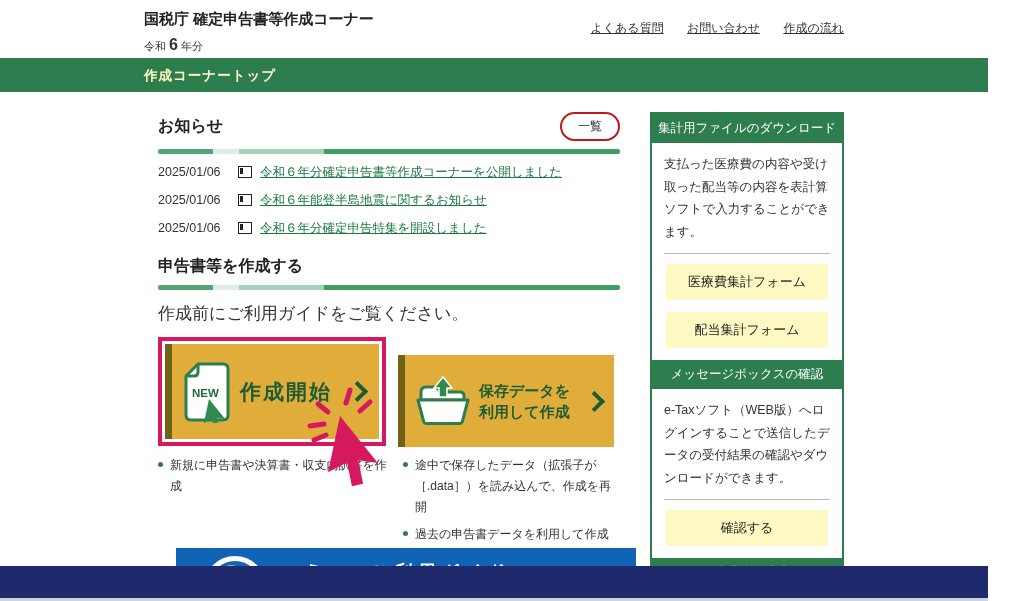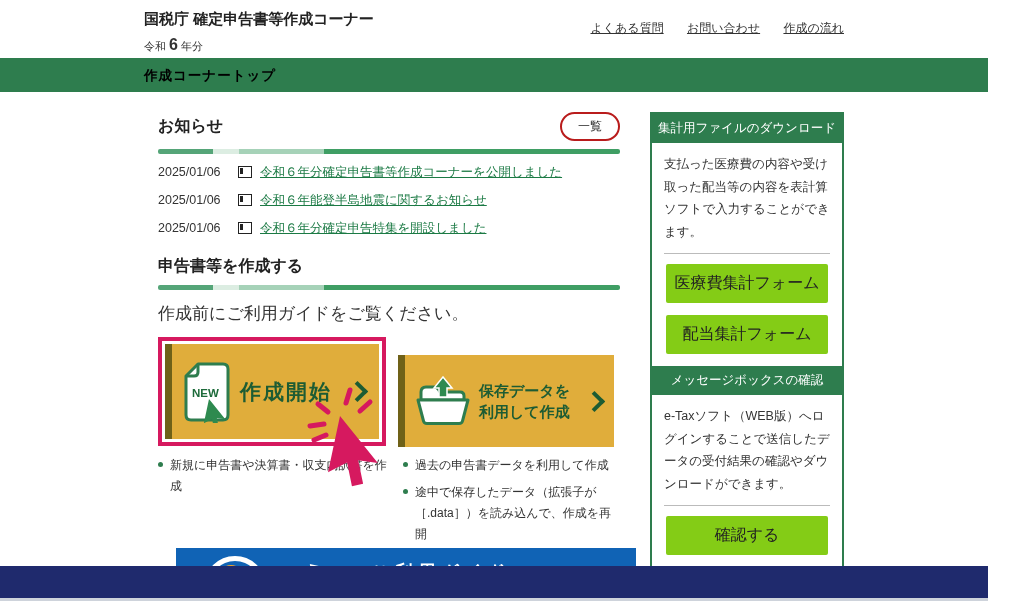--- a/index.html
+++ b/index.html
@@ -11,21 +11,21 @@
   .top{padding-top:10px;height:48px;}
   .head-flex{display:flex;justify-content:space-between;align-items:flex-start;}
   .site-title{font-size:15px;font-weight:bold;margin:0;color:#222;}
   .era{margin-top:7px;font-size:11px;color:#333;}
   .era-num{font-size:16px;font-weight:bold;margin:0 3px;}
   .top-links{font-size:12px;padding-top:10px;}
   .top-links a{color:#333;text-decoration:underline;margin-left:20px;cursor:pointer;}
 
   
   .green-bar{background:#2e7d4e;height:34px;line-height:34px;}
-  .green-bar span{color:#000000;font-weight:bold;font-size:13.5px;letter-spacing:1px;}
+  .green-bar span{color:#fef9c3;font-weight:bold;font-size:13.5px;letter-spacing:1px;}
 
   
   .main{display:flex;margin-top:20px;align-items:flex-start;}
   .left-col{width:462px;padding-left:14px;}
   .sidebar{width:196px;margin-left:30px;border:2px solid #2e7d4e;background:#fff;box-sizing:border-box;}
 
   
   .sec-head{display:flex;justify-content:space-between;align-items:center;}
   .sec-head h2,.left-col h2{font-size:16px;font-weight:bold;margin:0;color:#222;}
   .pill{background:#fff;border:2px solid #b91c1c;border-radius:15px;padding:4px 16px;
@@ -62,22 +62,22 @@
   .bullets{list-style:none;margin:0;padding:0;font-size:12px;color:#333;}
   .bullets li{position:relative;padding-left:12px;line-height:1.75;margin-bottom:6px;}
   .bullets li::before{content:'';position:absolute;left:0;top:7px;width:5px;height:5px;border-radius:50%;background:#2e7d4e;}
   .bullets.b-left{width:236px;}
   .bullets.b-right{margin-left:10px;width:218px;}
 
   
   .sb-head{background:#2e7d4e;color:#fff;font-size:12.5px;font-weight:normal;text-align:center;padding:6px 4px;}
   .sb-body{font-size:12.5px;color:#333;line-height:1.8;margin:10px 12px;}
   .sb-divider{border:none;border-top:1px solid #bbb;margin:10px 12px;}
-  .sb-btn{display:block;width:162px;margin:0 auto 12px;background:#84cc16;border:none;border-radius:2px;
-          padding:9px 8px;font-size:16px;color:#222;cursor:pointer;font-family:inherit;}
+  .sb-btn{display:block;width:162px;margin:0 auto 12px;background:#fef9c3;border:none;border-radius:2px;
+          padding:9px 8px;font-size:13px;color:#222;cursor:pointer;font-family:inherit;}
 
   
   .guide-banner{position:absolute;left:176px;top:548px;width:460px;height:46px;background:#1063b5;
                 display:flex;align-items:center;z-index:1;cursor:pointer;}
   .banner-logo{position:relative;width:64px;height:40px;margin-left:26px;flex:none;}
   .logo-arc{position:absolute;left:2px;top:5px;width:52px;height:52px;border:5px solid #fff;border-radius:50%;}
   .logo-sun{position:absolute;left:16px;top:14px;width:26px;height:26px;border-radius:50%;background:#f0a42c;}
   .banner-arrow{width:0;height:0;border-left:26px solid #fff;border-top:12px solid transparent;
                 border-bottom:12px solid transparent;transform:rotate(-12deg);margin-left:46px;margin-top:4px;}
   .banner-text{color:#fff;font-weight:bold;font-size:17px;letter-spacing:6px;margin-left:34px;}
@@ -178,22 +178,22 @@
             </span>
             <span class="chev"></span>
           </button>
         </div>
 
         <div class="bullets-row">
           <ul class="bullets b-left">
             <li>新規に申告書や決算書・収支内訳書を作成</li>
           </ul>
           <ul class="bullets b-right">
+            <li>途中で保存したデータ（拡張子が［.data］）を読み込んで、作成を再開</li>
             <li>過去の申告書データを利用して作成</li>
-            <li>途中で保存したデータ（拡張子が［.data］）を読み込んで、作成を再開</li>
           </ul>
         </div>
       </section>
     </div>
 
     <aside class="sidebar">
       <div class="sb-head">集計用ファイルのダウンロード</div>
       <p class="sb-body">支払った医療費の内容や受け取った配当等の内容を表計算ソフトで入力することができます。</p>
       <hr class="sb-divider">
       <button class="sb-btn">医療費集計フォーム</button>

